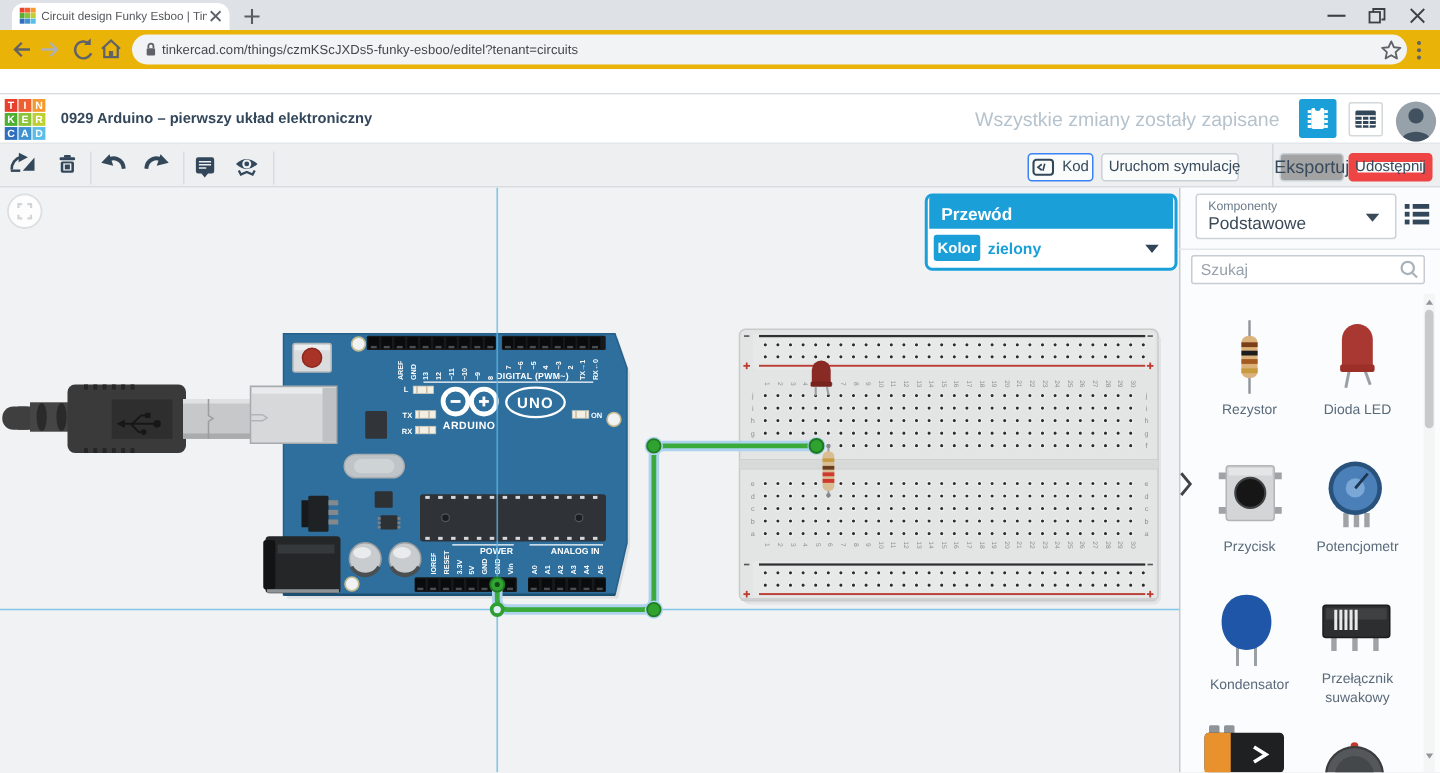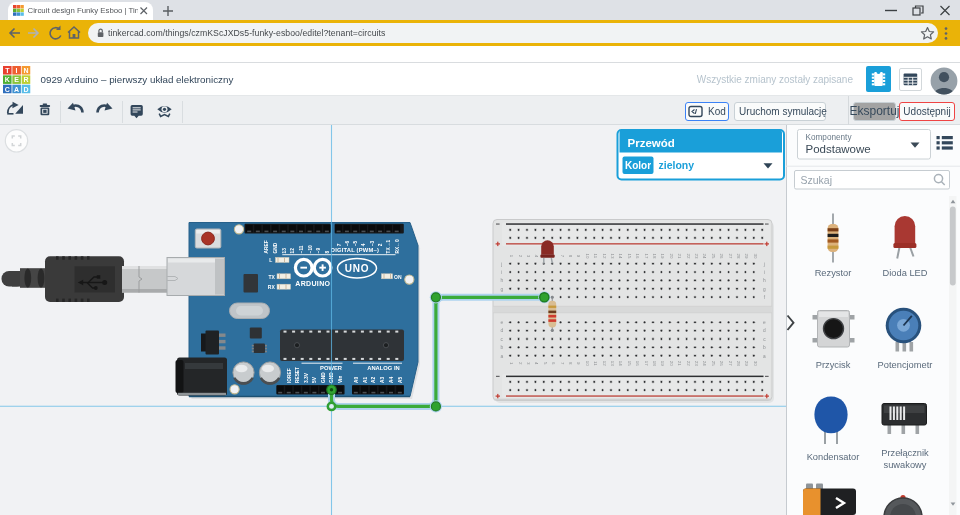--- a/index.html
+++ b/index.html
@@ -73,22 +73,22 @@
     <text x="13.6" y="16.1" font-size="7" font-weight="bold" fill="#fff" text-anchor="middle" font-family="Liberation Sans">E</text>
     <rect x="18.7" y="9.35" width="8.55" height="8.55" fill="#becf33"></rect>
     <text x="23.0" y="16.1" font-size="7" font-weight="bold" fill="#fff" text-anchor="middle" font-family="Liberation Sans">R</text>
     <rect x="0.0" y="18.7" width="8.55" height="8.55" fill="#2f6fbd"></rect>
     <text x="4.3" y="25.5" font-size="7" font-weight="bold" fill="#fff" text-anchor="middle" font-family="Liberation Sans">C</text>
     <rect x="9.35" y="18.7" width="8.55" height="8.55" fill="#3f92d2"></rect>
     <text x="13.6" y="25.5" font-size="7" font-weight="bold" fill="#fff" text-anchor="middle" font-family="Liberation Sans">A</text>
     <rect x="18.7" y="18.7" width="8.55" height="8.55" fill="#59bde8"></rect>
     <text x="23.0" y="25.5" font-size="7" font-weight="bold" fill="#fff" text-anchor="middle" font-family="Liberation Sans">D</text>
   </svg>
-<div class="abs" style="left:40.5px;top:63px;height:33px;line-height:33px;font-size:9.8px;font-weight:normal;color:#33475b">0929 Arduino – pierwszy układ elektroniczny</div>
-<div class="abs" style="right:107px;top:63px;height:33px;line-height:33px;font-size:10px;color:#b6c3cd">Wszystkie zmiany zostały zapisane</div>
+<div class="abs" style="left:40.5px;top:63px;height:33px;line-height:33px;font-size:9.8px;font-weight:bold;color:#33475b">0929 Arduino – pierwszy układ elektroniczny</div>
+<div class="abs" style="right:107px;top:63px;height:33px;line-height:33px;font-size:13px;color:#b6c3cd">Wszystkie zmiany zostały zapisane</div>
 <div class="abs" style="left:866px;top:66px;width:25px;height:26px;background:#1a9fd9;border-radius:2px"></div>
 <svg class="abs" style="left:866px;top:66px" width="25" height="26">
     <rect x="8.2" y="6" width="8.6" height="14" rx="1.2" fill="#fff"></rect>
     <rect x="5.8" y="7.4" width="2.4" height="2" fill="#fff"></rect>
     <rect x="16.8" y="7.4" width="2.4" height="2" fill="#fff"></rect>
     <rect x="5.8" y="10.7" width="2.4" height="2" fill="#fff"></rect>
     <rect x="16.8" y="10.7" width="2.4" height="2" fill="#fff"></rect>
     <rect x="5.8" y="14.0" width="2.4" height="2" fill="#fff"></rect>
     <rect x="16.8" y="14.0" width="2.4" height="2" fill="#fff"></rect>
     <rect x="5.8" y="17.3" width="2.4" height="2" fill="#fff"></rect>
@@ -140,21 +140,21 @@
   </svg>
 <div class="abs" style="left:848px;top:96px;width:1px;height:29px;background:#d5d9dc"></div>
 <div class="abs" style="left:685px;top:102px;width:44px;height:18.5px;background:#fafbfb;border:1px solid #3b82f6;border-radius:3px;display:flex;align-items:center;justify-content:center;font-size:10px;color:#374a5c;white-space:nowrap"><svg width="15" height="13" style="margin-right:5px">
       <rect x="1" y="1.5" width="13" height="10" rx="2" stroke="#33475b" stroke-width="1.4" fill="none"></rect>
       <path d="M6.5,4.5 L4,6.5 L6.5,8.5 M8.5,4.2 L7.3,8.8" stroke="#33475b" stroke-width="1.1" fill="none"></path>
     </svg>Kod</div>
 <div class="abs" style="left:734px;top:102px;width:92px;height:18.5px;background:#fafbfb;border:1px solid #c9d1d6;border-radius:3px;display:flex;align-items:center;justify-content:center;font-size:10px;color:#374a5c;white-space:nowrap"><svg width="10" height="11" style="margin-right:6px">
       <polygon points="1,0.5 1,10.5 9.5,5.5" fill="#2f4456"></polygon>
     </svg>Uruchom symulację</div>
 <div class="abs" style="left:853px;top:102px;width:43px;height:18.5px;background:#a3a3a3;border:1px solid #c9d1d6;border-radius:3px;display:flex;align-items:center;justify-content:center;font-size:12px;color:#374a5c;white-space:nowrap">Eksportuj</div>
-<div class="abs" style="left:899px;top:102px;width:56px;height:18.5px;background:#fafbfb;border:1px solid #ef4444;border-radius:3px;display:flex;align-items:center;justify-content:center;font-size:10px;color:#374a5c;white-space:nowrap">Udostępnij</div>
+<div class="abs" style="left:899px;top:102px;width:56px;height:18.5px;background:#fafbfb;border:6px solid #ef4444;border-radius:3px;display:flex;align-items:center;justify-content:center;font-size:10px;color:#374a5c;white-space:nowrap">Udostępnij</div>
 <svg class="abs" style="left:0;top:125px" width="786" height="390" viewBox="0 125 786 390">
     <rect x="0" y="125" width="786" height="390" fill="#f1f2f4"></rect>
     <circle cx="16.5" cy="140.8" r="11.2" fill="#fdfdfd" stroke="#dcdfe1" stroke-width="1.2"></circle>
     <path d="M12.3,138.6 v-2.5 h2.5 M18.2,136.1 h2.5 v2.5 M20.7,143.1 v2.5 h-2.5 M14.8,145.6 h-2.5 v-2.5" stroke="#d2d5d7" stroke-width="1.5" fill="none"></path>
     <g>
       <rect x="1.5" y="271" width="23" height="15.5" rx="7.5" fill="#3f3f3f"></rect>
       <rect x="12" y="271" width="12" height="15.5" fill="#3f3f3f"></rect>
       <rect x="20" y="268.2" width="27" height="19.6" fill="#454545"></rect>
       <ellipse cx="27.8" cy="278" rx="3.4" ry="9.4" fill="#2a2a2a"></ellipse>
       <ellipse cx="41" cy="278" rx="3.4" ry="9.4" fill="#2a2a2a"></ellipse>

